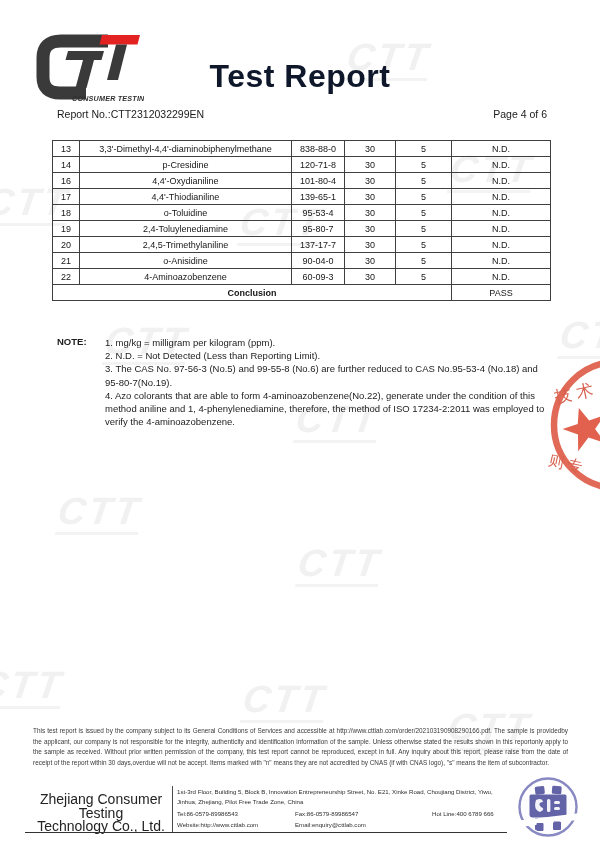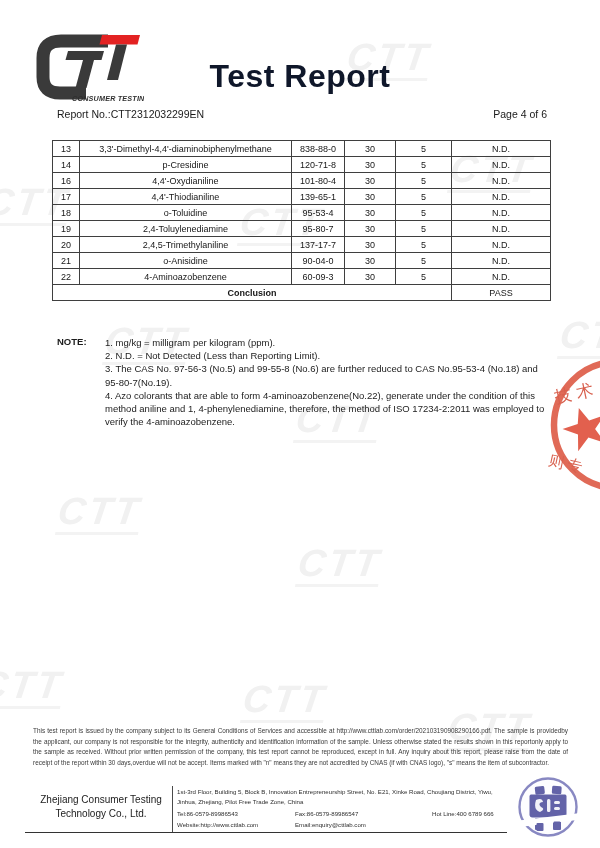--- a/index.html
+++ b/index.html
@@ -34,21 +34,21 @@
   .note-items p{margin:0;line-height:13.2px;}
 
   
   .red-seal{position:absolute;left:538px;top:343px;overflow:visible;}
 
   
   .legal{position:absolute;left:33px;top:726px;width:535px;font-size:6.4px;
          line-height:10.6px;text-align:justify;color:#3a3a3a;}
   .footer-bar{position:absolute;left:30px;top:786px;width:480px;display:flex;}
   .company{width:142px;flex:none;border-right:1px solid #4a4a4a;text-align:center;
-           font-size:10px;line-height:13.5px;padding-top:7px;height:39px;color:#222;}
+           font-size:14px;line-height:13.5px;padding-top:7px;height:39px;color:#222;}
   .contact{flex:1;padding:1px 0 0 4px;font-size:6.1px;line-height:9.6px;color:#2e2e2e;}
   .contact .row3{display:flex;margin-top:2.5px;}
   .contact .row4{display:flex;margin-top:1.5px;}
   .c1{width:118px;flex:none;}
   .c2{width:137px;flex:none;}
   .hline{position:absolute;left:25px;top:832px;width:482px;border-top:1px solid #333;}
   .stamp{position:absolute;left:516px;top:776px;}
 </style>
 </head>
 <body>

